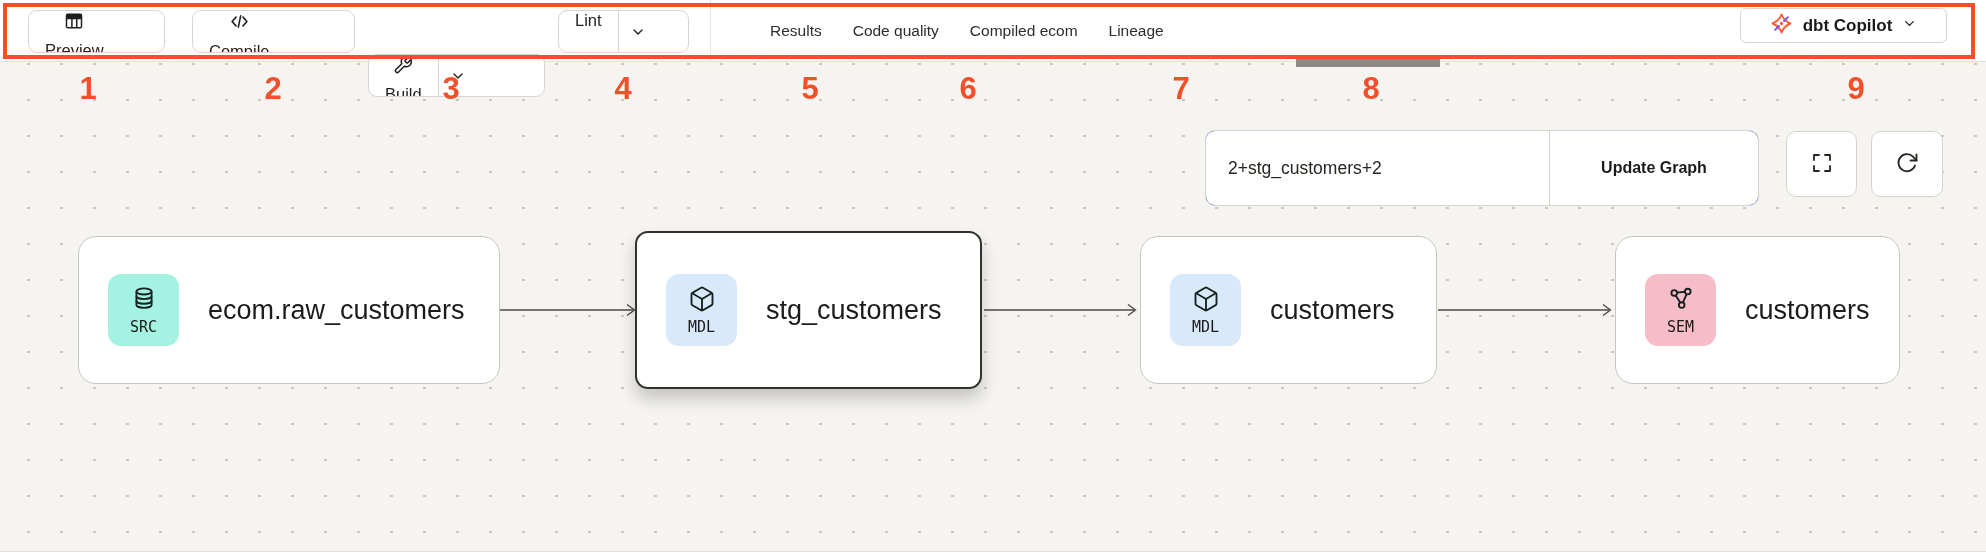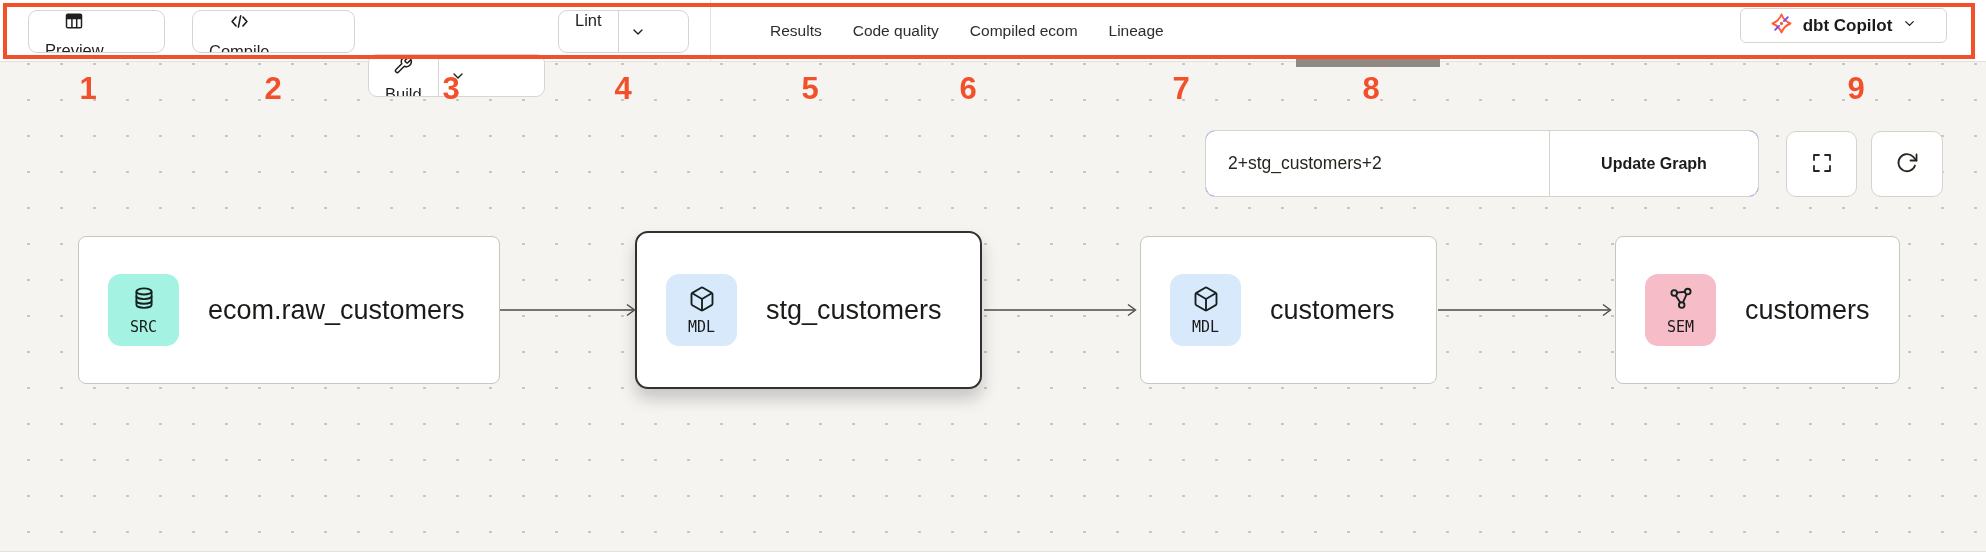--- a/index.html
+++ b/index.html
@@ -58,21 +58,21 @@
   
   .canvas {
     position: absolute; left: 0; top: 62px; width: 1986px; height: 490px;
     background-color: #f5f4f1;
     background-image: radial-gradient(circle, #c6c4be 1.1px, rgba(0,0,0,0) 1.3px);
     background-size: 33px 36px; background-position: 12px 20px;
     border-bottom: 1px solid #e3e1db;
   }
   
   .selector-group {
-    position: absolute; left: 1205px; top: 130px; width: 554px; height: 67px;
+    position: absolute; left: 1205px; top: 130px; width: 554px; height: 76px;
     display: flex; background: #1d4ed8; border: 1px solid #d5d3cd; border-radius: 10px;
     overflow: hidden; z-index: 2;
   }
   .selector-input {
     flex: 1; border: none; outline: none; padding: 0 22px;
     font-size: 17.5px; color: #26251f; font-family: "Liberation Sans", sans-serif;
     background: #fff;
   }
   .update-btn {
     width: 209px; border: none; border-left: 1px solid #d5d3cd; background: #fff;
@@ -84,21 +84,21 @@
     display: flex; align-items: center; justify-content: center;
     background: #fff; border: 1px solid #d5d3cd; border-radius: 10px;
     color: #26251f; cursor: pointer; z-index: 2;
   }
   #fullscreen-btn { left: 1786px; width: 71px; }
   #refresh-btn { left: 1871px; width: 72px; }
   
   .node {
     position: absolute; top: 236px; height: 148px;
     display: flex; align-items: center;
-    background: #fff; border: 1px solid #c8c6c0; border-radius: 8px;
+    background: #fff; border: 1px solid #c8c6c0; border-radius: 18px;
     cursor: pointer; z-index: 2;
   }
   .node.selected {
     top: 231px; height: 158px;
     border: 2.5px solid #33312e; border-radius: 13px;
     box-shadow: 0 10px 16px rgba(40,38,35,0.22);
   }
   .badge {
     width: 71px; height: 72px; margin-left: 29px; flex: none;
     border-radius: 13px; display: flex; flex-direction: column;

